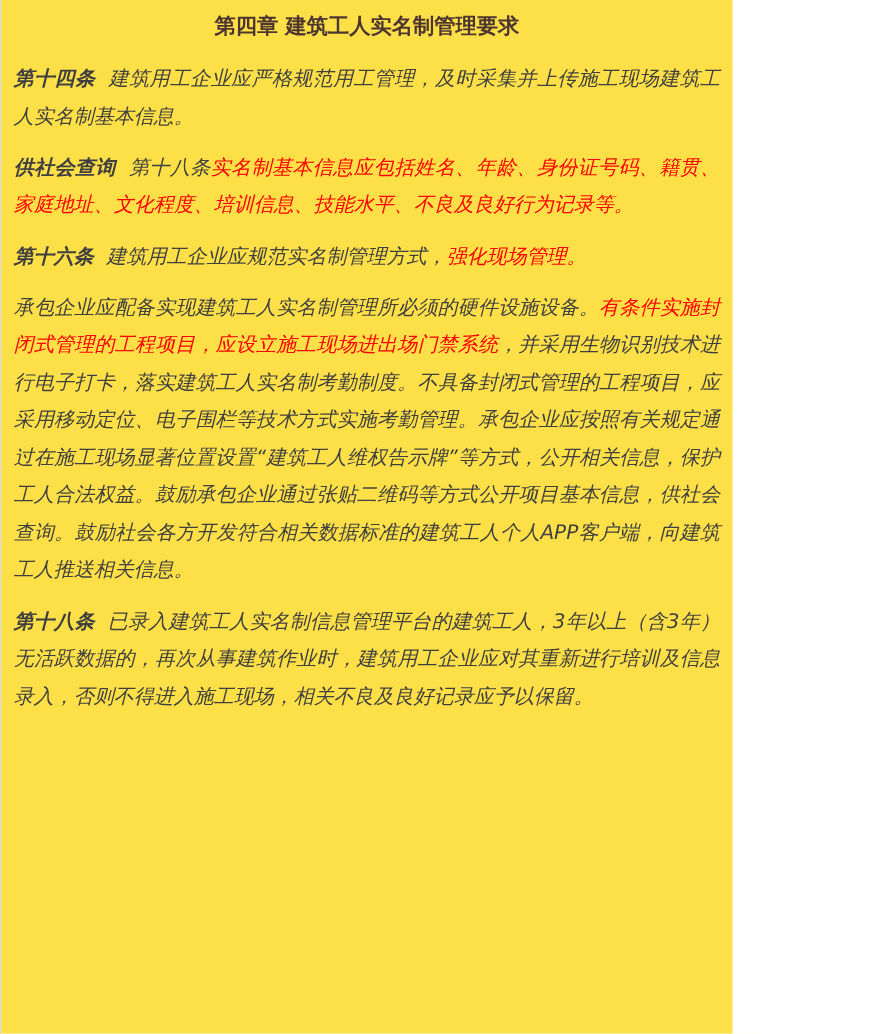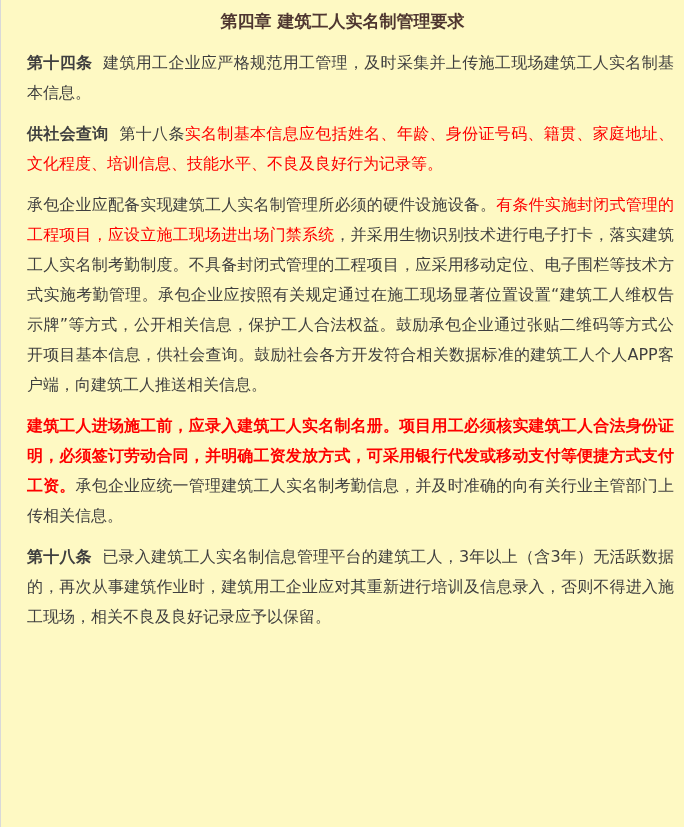--- a/index.html
+++ b/index.html
@@ -8,54 +8,55 @@
     background: #ffffff;
   }
   body {
     width: 698px;
     height: 827px;
     overflow: hidden;
     font-family: "DejaVu Sans", "Liberation Sans", sans-serif;
   }
   .page {
     box-sizing: border-box;
-    width: 684px;
+    width: 586px;
     min-height: 827px;
-    background: #fef9c3;
+    background: #fde047;
     border-left: 1px solid #d9d9d9;
     padding: 6px 10px 8px 10px;
   }
   .doc-title {
     margin: 0 0 11px 0;
     text-align: center;
     font-size: 17px;
     font-weight: bold;
     line-height: 31px;
     color: #4e3630;
     white-space: pre-wrap;
   }
   p.para {
-    margin: 0 0 11px 16px;
+    margin: 0 0 11px 0;
     font-size: 16px;
     line-height: 30px;
     color: #3f3f3f;
     white-space: pre-wrap;
     word-break: break-all;
     text-align: justify;
+    font-style: italic;
   }
   .run-normal   { color: #3f3f3f; }
   .run-bold     { color: #3f3f3f; font-weight: bold; }
   .run-red      { color: #fe0000; }
   .run-red-bold { color: #fe0000; font-weight: bold; }
 </style>
 </head>
 <body>
 
 <div class="page">
   <h1 class="doc-title">第四章 建筑工人实名制管理要求</h1>
   <div id="paras">
       <p class="para"><span class="run-bold">第十四条</span><span class="run-normal">  建筑用工企业应严格规范用工管理，及时采集并上传施工现场建筑工人实名制基本信息。</span></p>
       <p class="para"><span class="run-bold">供社会查询</span><span class="run-normal">  第十八条</span><span class="run-red">实名制基本信息应包括姓名、年龄、身份证号码、籍贯、家庭地址、文化程度、培训信息、技能水平、不良及良好行为记录等。</span></p>
+      <p class="para"><span class="run-bold">第十六条</span><span class="run-normal">  建筑用工企业应规范实名制管理方式，</span><span class="run-red">强化现场管理。</span></p>
       <p class="para"><span class="run-normal">承包企业应配备实现建筑工人实名制管理所必须的硬件设施设备。</span><span class="run-red">有条件实施封闭式管理的工程项目，应设立施工现场进出场门禁系统</span><span class="run-normal">，并采用生物识别技术进行电子打卡，落实建筑工人实名制考勤制度。不具备封闭式管理的工程项目，应采用移动定位、电子围栏等技术方式实施考勤管理。承包企业应按照有关规定通过在施工现场显著位置设置“建筑工人维权告示牌”等方式，公开相关信息，保护工人合法权益。鼓励承包企业通过张贴二维码等方式公开项目基本信息，供社会查询。鼓励社会各方开发符合相关数据标准的建筑工人个人APP客户端，向建筑工人推送相关信息。</span></p>
-      <p class="para"><span class="run-red-bold">建筑工人进场施工前，应录入建筑工人实名制名册。项目用工必须核实建筑工人合法身份证明，必须签订劳动合同，并明确工资发放方式，可采用银行代发或移动支付等便捷方式支付工资。</span><span class="run-normal">承包企业应统一管理建筑工人实名制考勤信息，并及时准确的向有关行业主管部门上传相关信息。</span></p>
       <p class="para"><span class="run-bold">第十八条</span><span class="run-normal">  已录入建筑工人实名制信息管理平台的建筑工人，3年以上（含3年）无活跃数据的，再次从事建筑作业时，建筑用工企业应对其重新进行培训及信息录入，否则不得进入施工现场，相关不良及良好记录应予以保留。</span></p>
     </div>
 </div>
 
 </body></html>

